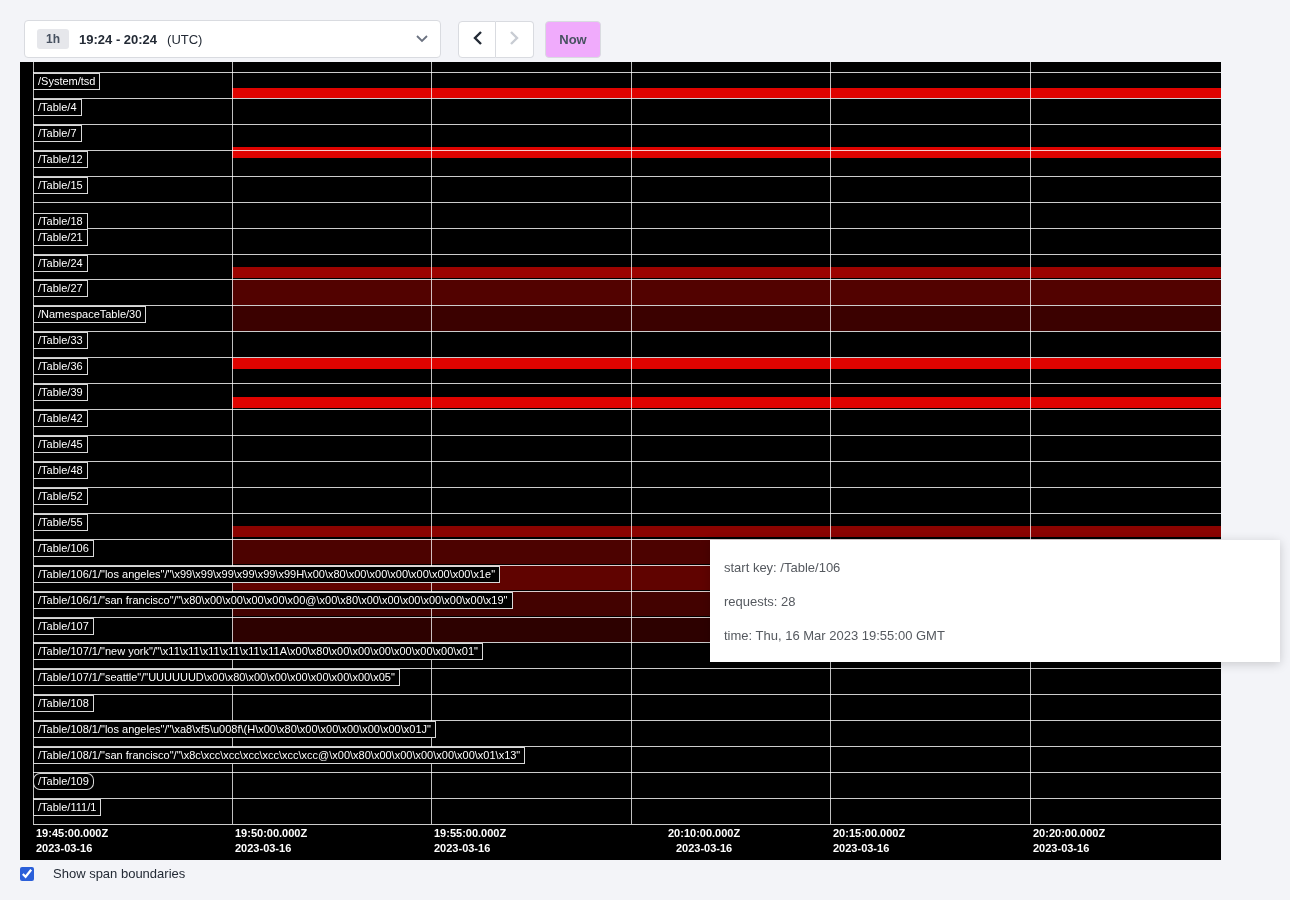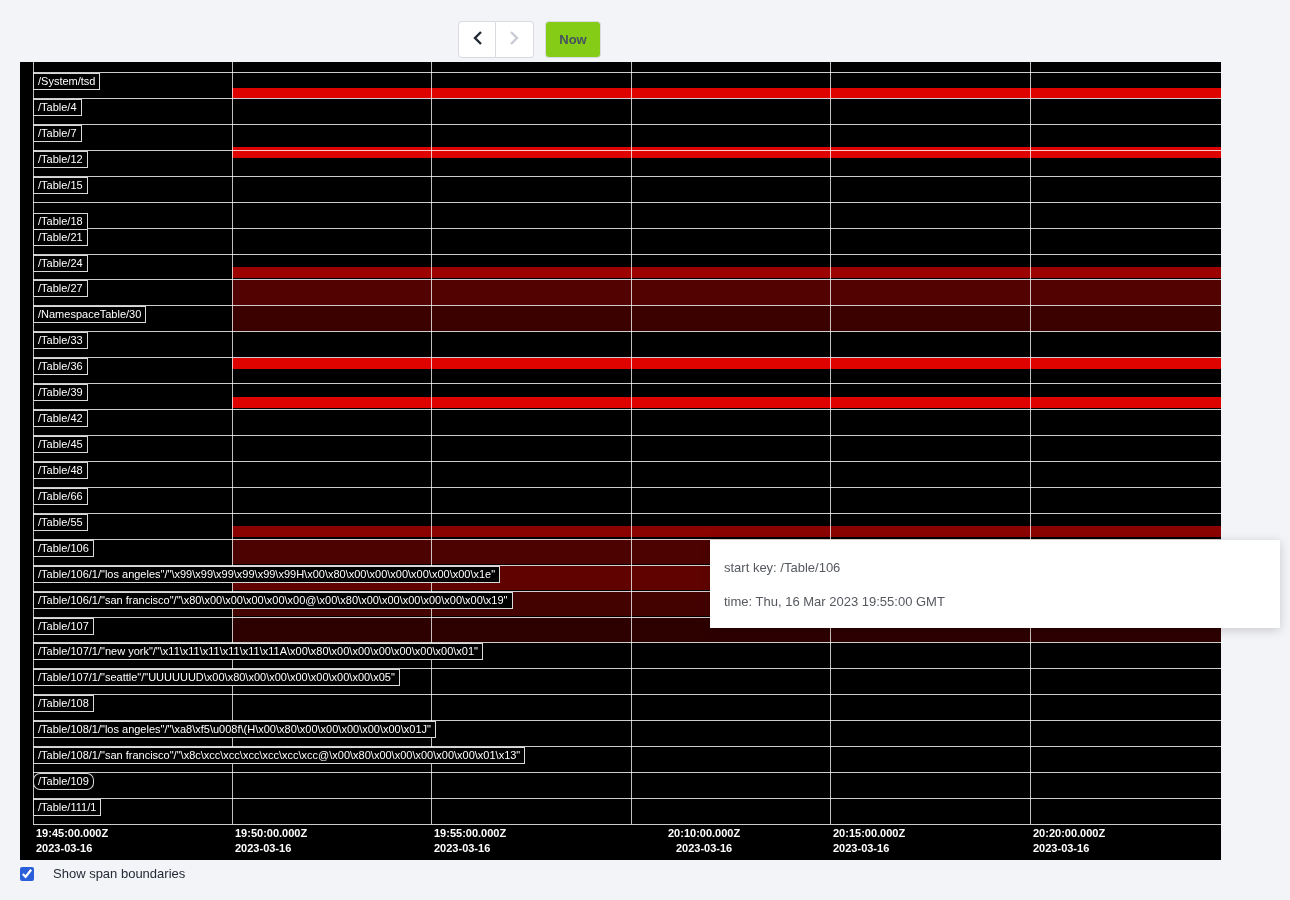--- a/index.html
+++ b/index.html
@@ -11,21 +11,21 @@
   .time-select { position:absolute; left:24px; top:20px; width:417px; height:38px; background:#fff;
     border:1px solid #d9dbe0; border-radius:4px; display:flex; align-items:center; padding:0 12px; gap:10px; cursor:pointer; }
   .chip { background:#e6e7eb; border-radius:3px; padding:3px 9px; font-size:12px; font-weight:700; color:#475160; }
   .range { font-size:13px; font-weight:700; color:#232a35; }
   .tz { font-size:13px; color:#232a35; }
   .chev { margin-left:auto; display:flex; }
   .nav-group { position:absolute; left:458px; top:21px; display:flex; }
   .nav-btn { width:38px; height:37px; background:#fff; border:1px solid #d9dbe0; display:flex; align-items:center; justify-content:center; cursor:pointer; }
   .nav-btn.prev { border-radius:4px 0 0 4px; }
   .nav-btn.next { border-radius:0 4px 4px 0; border-left:none; }
-  .now-btn { position:absolute; left:545px; top:21px; width:56px; height:37px; background:#84cc16; border:1px solid #d9dbe0;
+  .now-btn { position:absolute; left:545px; top:21px; width:56px; height:37px; background:#f0abfc; border:1px solid #d9dbe0;
     border-radius:4px; font-size:13px; font-weight:700; color:#475160; cursor:pointer; font-family:"Liberation Sans",sans-serif; }
 
   
   .canvas { position:absolute; left:20px; top:62px; width:1201px; height:798px; background:#000; overflow:hidden; }
   .band { position:absolute; z-index:1; }
   .gridline { position:absolute; top:0; height:762px; width:1px; background:rgba(255,255,255,.75); z-index:2; }
   .boundary { position:absolute; left:13px; width:1188px; height:1px; background:rgba(255,255,255,.8); z-index:2; }
   .row-label { position:absolute; left:13px; background:#000; border:1px solid rgba(255,255,255,.85); color:#fff;
     font-size:11px; line-height:12px; padding:1px 4px 2px; white-space:nowrap; z-index:3; }
   .axis-label { position:absolute; top:764px; color:#fff; font-size:11px; font-weight:700; line-height:15px; z-index:3; white-space:nowrap; }
@@ -38,20 +38,30 @@
   
   .footer { position:absolute; left:20px; top:866px; display:flex; align-items:center; gap:19px;
     font-size:13px; color:#232a35; cursor:pointer; }
   .footer input { width:14px; height:14px; accent-color:#2b5fd9; margin:0; }
 </style>
 </head>
 <body>
 
 <div class="page">
 
+  <div class="time-select">
+    <span class="chip">1h</span>
+    <span class="range">19:24 - 20:24</span>
+    <span class="tz">(UTC)</span>
+    <span class="chev">
+      <svg width="12" height="8" viewBox="0 0 12 8">
+          <path d="M1 1l5 5 5-5" stroke="#6b7280" stroke-width="1.8" fill="none"></path>
+        </svg>
+    </span>
+  </div>
 
   <div class="nav-group">
     <button class="nav-btn prev">
       <span>
         <svg width="9" height="14" viewBox="0 0 9 14">
             <path d="M8 1L2 7l6 6" stroke="#232a35" stroke-width="2.4" fill="none"></path>
           </svg>
       </span>
     </button>
     <button class="nav-btn next">
@@ -134,21 +144,21 @@
       <div class="row-label" style="top: 296px;">/Table/36</div>
       <div class="boundary" style="top: 321px;"></div>
       <div class="row-label" style="top: 322px;">/Table/39</div>
       <div class="boundary" style="top: 347px;"></div>
       <div class="row-label" style="top: 348px;">/Table/42</div>
       <div class="boundary" style="top: 373px;"></div>
       <div class="row-label" style="top: 374px;">/Table/45</div>
       <div class="boundary" style="top: 399px;"></div>
       <div class="row-label" style="top: 400px;">/Table/48</div>
       <div class="boundary" style="top: 425px;"></div>
-      <div class="row-label" style="top: 426px;">/Table/66</div>
+      <div class="row-label" style="top: 426px;">/Table/52</div>
       <div class="boundary" style="top: 451px;"></div>
       <div class="row-label" style="top: 452px;">/Table/55</div>
       <div class="boundary" style="top: 477px;"></div>
       <div class="row-label" style="top: 478px; text-align: center;">/Table/106</div>
       <div class="boundary" style="top: 503px;"></div>
       <div class="row-label" style="top: 504px;">/Table/106/1/"los angeles"/"\x99\x99\x99\x99\x99\x99H\x00\x80\x00\x00\x00\x00\x00\x00\x1e"</div>
       <div class="boundary" style="top: 529px;"></div>
       <div class="row-label" style="top: 530px;">/Table/106/1/"san francisco"/"\x80\x00\x00\x00\x00\x00@\x00\x80\x00\x00\x00\x00\x00\x00\x19"</div>
       <div class="boundary" style="top: 555px;"></div>
       <div class="row-label" style="top: 556px;">/Table/107</div>
@@ -164,20 +174,21 @@
       <div class="row-label" style="top: 685px;">/Table/108/1/"san francisco"/"\x8c\xcc\xcc\xcc\xcc\xcc\xcc@\x00\x80\x00\x00\x00\x00\x00\x01\x13"</div>
       <div class="boundary" style="top: 710px;"></div>
       <div class="row-label" style="top: 711px; border-radius: 7px;">/Table/109</div>
       <div class="boundary" style="top: 736px;"></div>
       <div class="row-label" style="top: 737px;">/Table/111/1</div>
       <div class="boundary" style="top: 762px;"></div>
     </div>
 
   <div class="tooltip">
     <div class="tt-line">start key: /Table/106</div>
+    <div class="tt-line">requests: 28</div>
     <div class="tt-line">time: Thu, 16 Mar 2023 19:55:00 GMT</div>
   </div>
 
   <label class="footer">
     <input type="checkbox" checked="" style="">
     <span>Show span boundaries</span>
   </label>
 
 </div>
 

